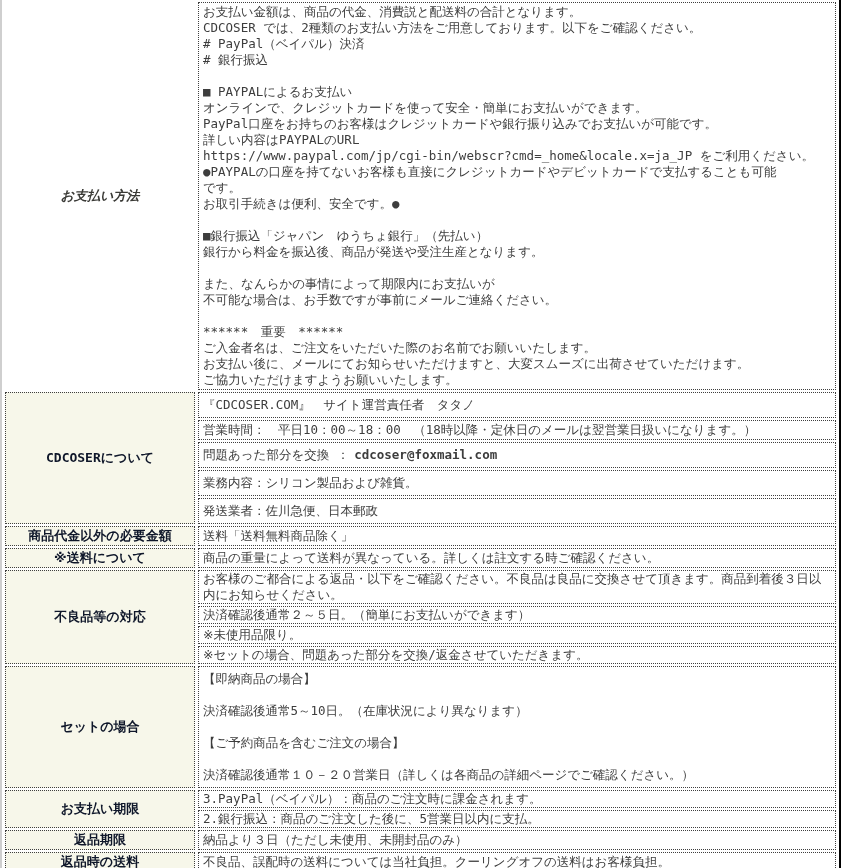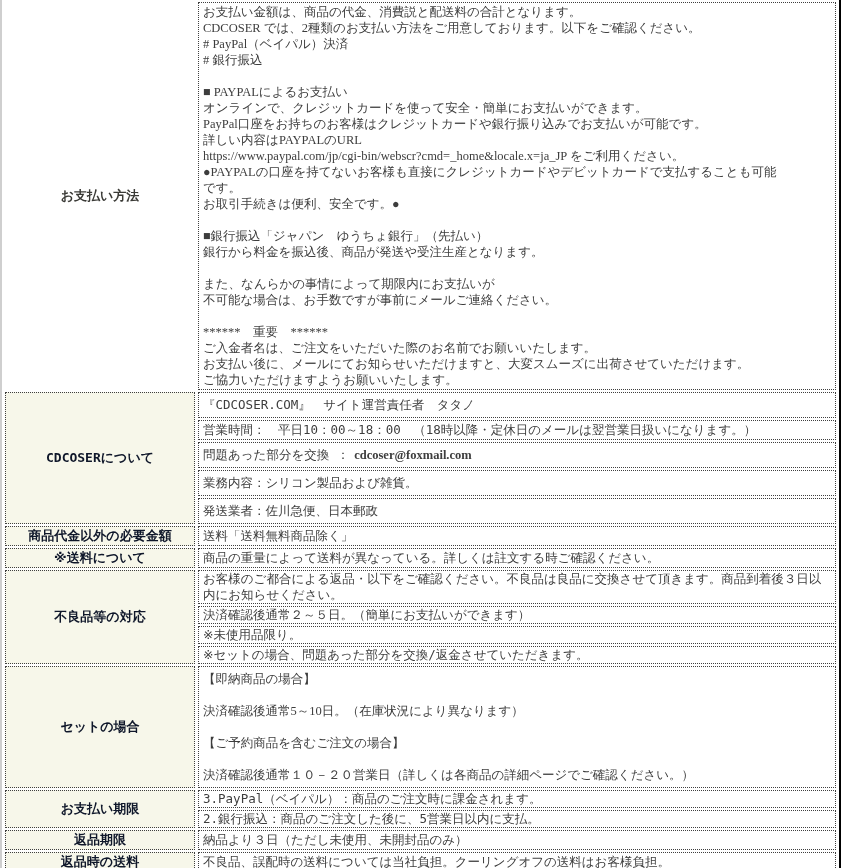--- a/index.html
+++ b/index.html
@@ -40,26 +40,27 @@
     text-align: center;
     color: #0f172a;
   }
   td.hd-plain {
     background: #ffffff;
     border: none;
     font-weight: bold;
     font-size: 13px;
     text-align: center;
     color: #3a3a36;
+    font-style: italic;
   }
-  td.top { vertical-align: top; font-family: Liberation Serif, serif; }
+  td.top { vertical-align: top; }
   .multiline { white-space: pre-wrap; word-break: break-word; }
   td.tight { padding: 0 4px; }
   td.roomy { padding: 4px 4px; margin-left: 40px; }
-  b.email { margin-left: 5px; font-family: Liberation Serif, serif; }
+  b.email { margin-left: 5px; }
 </style>
 </head>
 <body>
 
 <div id="page">
   <table class="info">
     <colgroup>
         <col class="hd-col">
         <col>
       </colgroup>

